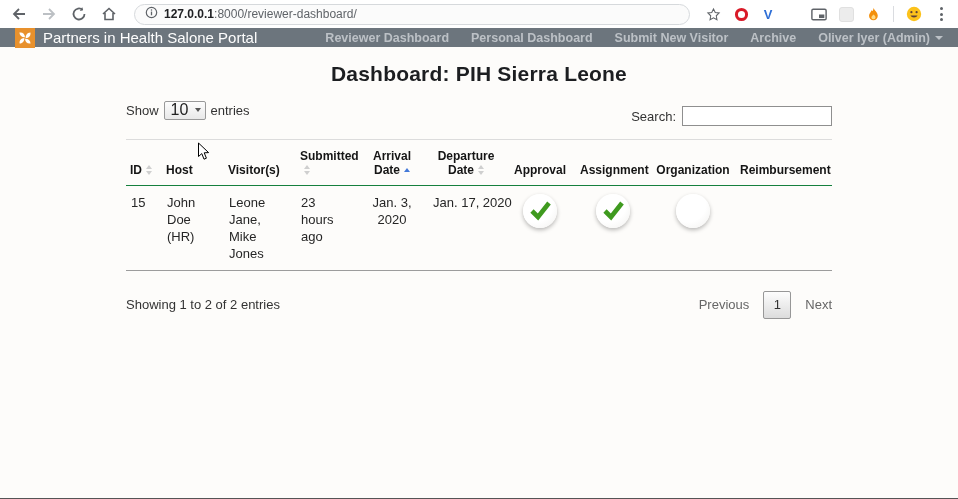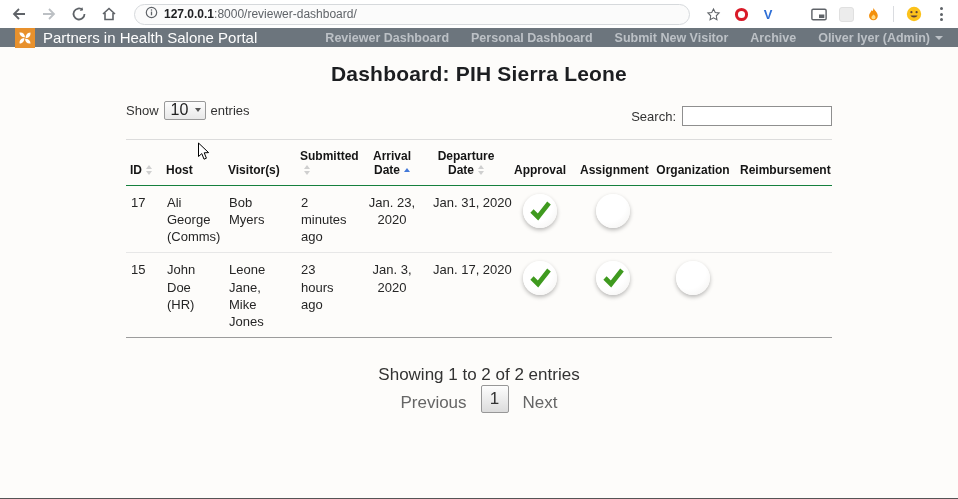--- a/index.html
+++ b/index.html
@@ -97,22 +97,22 @@
   .status .circle {
     width: 34px; height: 34px; border-radius: 50%;
     background: radial-gradient(circle at 35% 30%, #ffffff 55%, #f1f0ee);
     box-shadow: 0 2px 4px rgba(0,0,0,.28);
     display: inline-flex; align-items: center; justify-content: center;
   }
   .status.status-empty .tick { visibility: hidden; }
   .tick { display: block; }
 
   
-  .table-footer { display: flex; justify-content: space-between; align-items: center; margin-top: 27px; font-size: 17px; flex-direction: column; }
-  .pagination { display: flex; align-items: flex-end; gap: 14px; }
+  .table-footer { display: flex; justify-content: space-between; align-items: center; margin-top: 20px; font-size: 13px; }
+  .pagination { display: flex; align-items: center; gap: 14px; }
   .pg-link { color: #666; text-decoration: none; cursor: default; }
   .pg-num {
     width: 28px; height: 28px; display: inline-flex; align-items: center; justify-content: center;
     border: 1px solid #979797; border-radius: 2px; color: #333; text-decoration: none;
     background: linear-gradient(#fdfdfd, #dcdcdc);
   }
 
   .cursor { position: absolute; left: 197px; top: 142px; pointer-events: none; z-index: 50; }
   .bottom-edge { position: absolute; left: 0; bottom: 0; width: 100%; height: 1px; background: #555; }
 </style>
@@ -290,40 +290,20 @@
                   <i class="down"></i>
                 </span></th>
             <th class="ac"><span>Approval</span></th>
             <th class="ac"><span>Assignment</span></th>
             <th class="ac"><span>Organization</span></th>
             <th class="ac th-nowrap"><span>Reimbursement</span></th>
           </tr>
         </thead>
         <tbody>
           <tr>
-            <td class="al">17</td>
-            <td class="al">Ali George (Comms)</td>
-            <td class="al">Bob Myers</td>
-            <td class="al">2 minutes ago</td>
-            <td class="ac">Jan. 23, 2020</td>
-            <td class="ac nowrap-cell">Jan. 31, 2020</td>
-            <td class="ac status status-check"><span class="circle">
-                  <svg class="tick" width="24" height="22" viewBox="0 0 24 22">
-                    <path d="M4 11 L10 17 L21 3" fill="none" stroke="#3f9a1f" stroke-width="4.6"></path>
-                  </svg>
-                </span></td>
-            <td class="ac status status-empty"><span class="circle">
-                  <svg class="tick" width="24" height="22" viewBox="0 0 24 22">
-                    <path d="M4 11 L10 17 L21 3" fill="none" stroke="#3f9a1f" stroke-width="4.6"></path>
-                  </svg>
-                </span></td>
-            <td class="ac status status-none"></td>
-            <td class="ac status status-none"></td>
-          </tr>
-          <tr>
             <td class="al">15</td>
             <td class="al">John Doe (HR)</td>
             <td class="al">Leone Jane, Mike Jones</td>
             <td class="al">23 hours ago</td>
             <td class="ac">Jan. 3, 2020</td>
             <td class="ac nowrap-cell">Jan. 17, 2020</td>
             <td class="ac status status-check"><span class="circle">
                   <svg class="tick" width="24" height="22" viewBox="0 0 24 22">
                     <path d="M4 11 L10 17 L21 3" fill="none" stroke="#3f9a1f" stroke-width="4.6"></path>
                   </svg>

